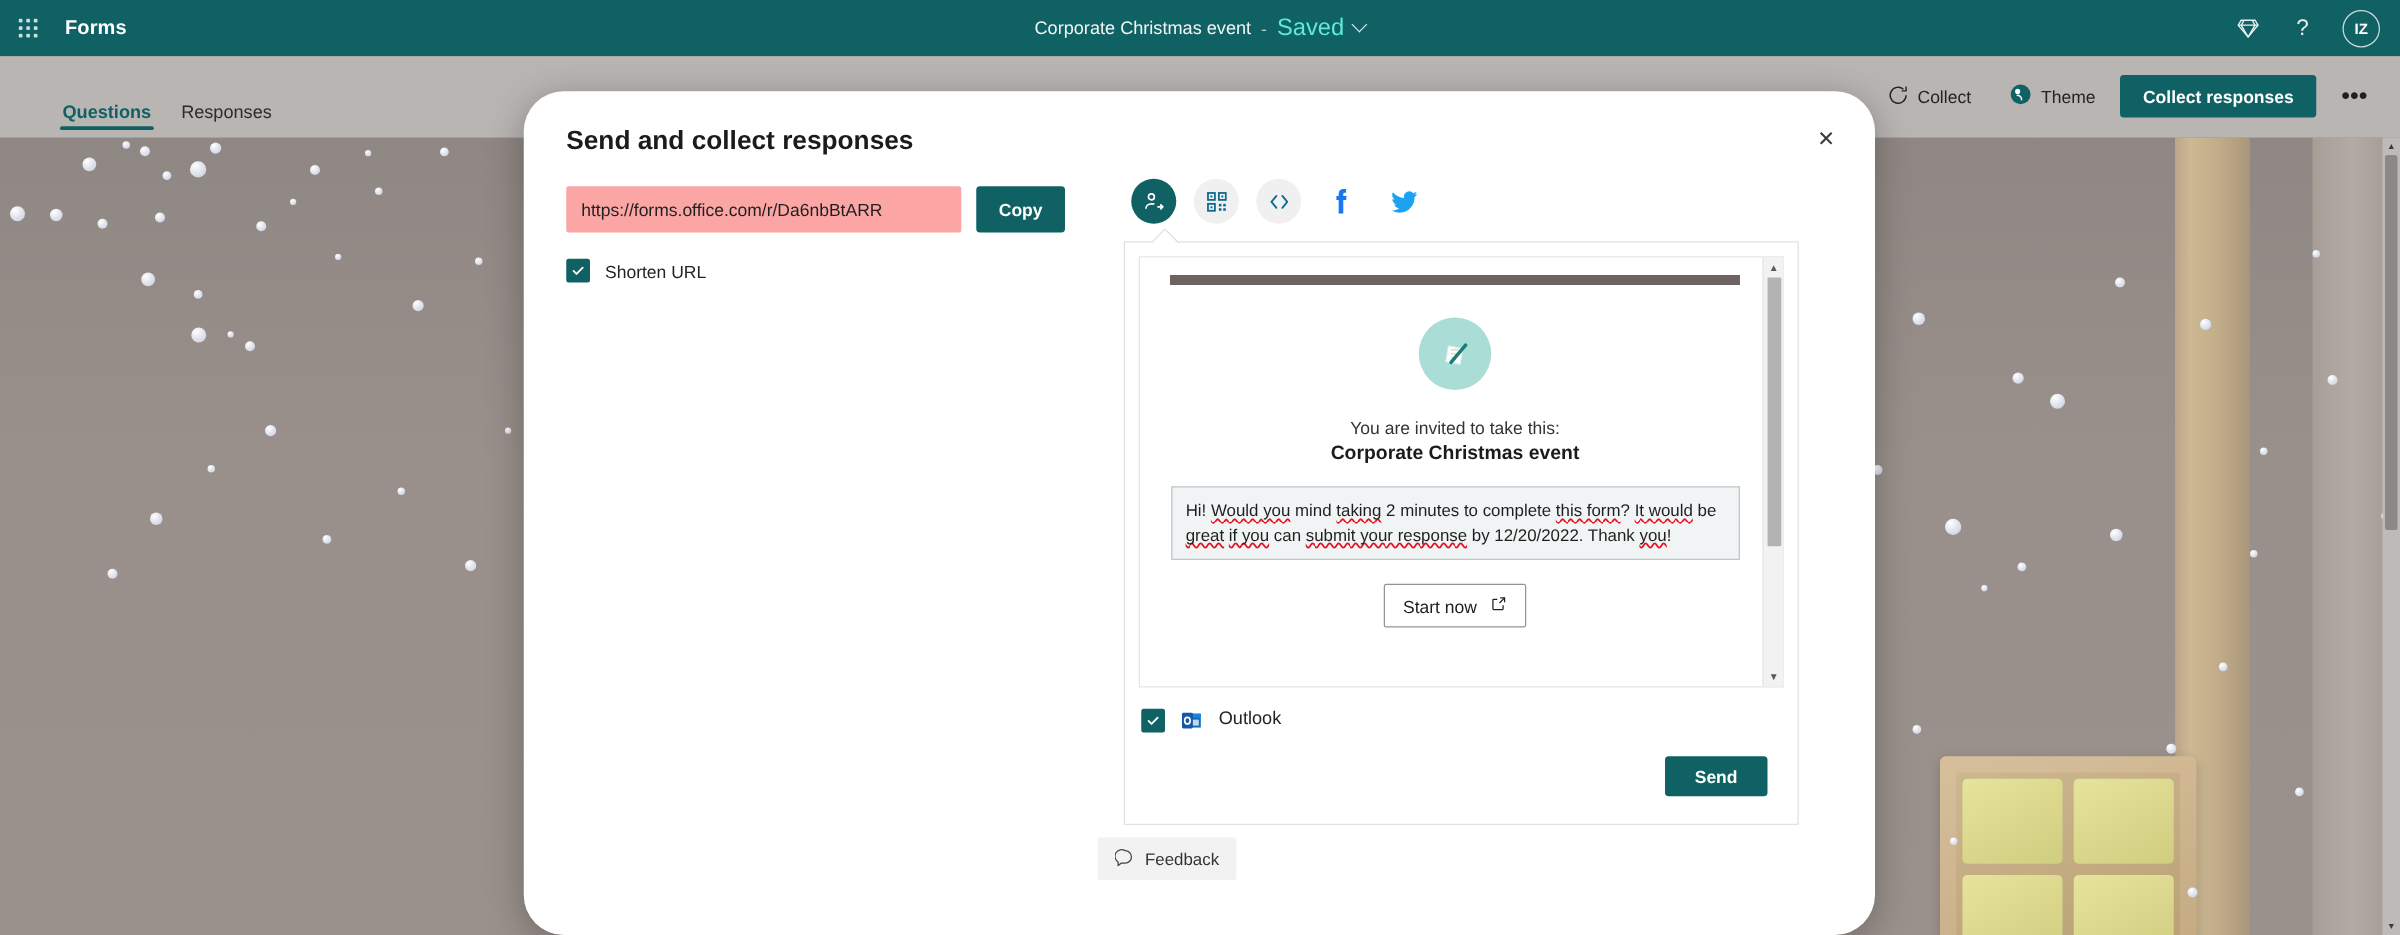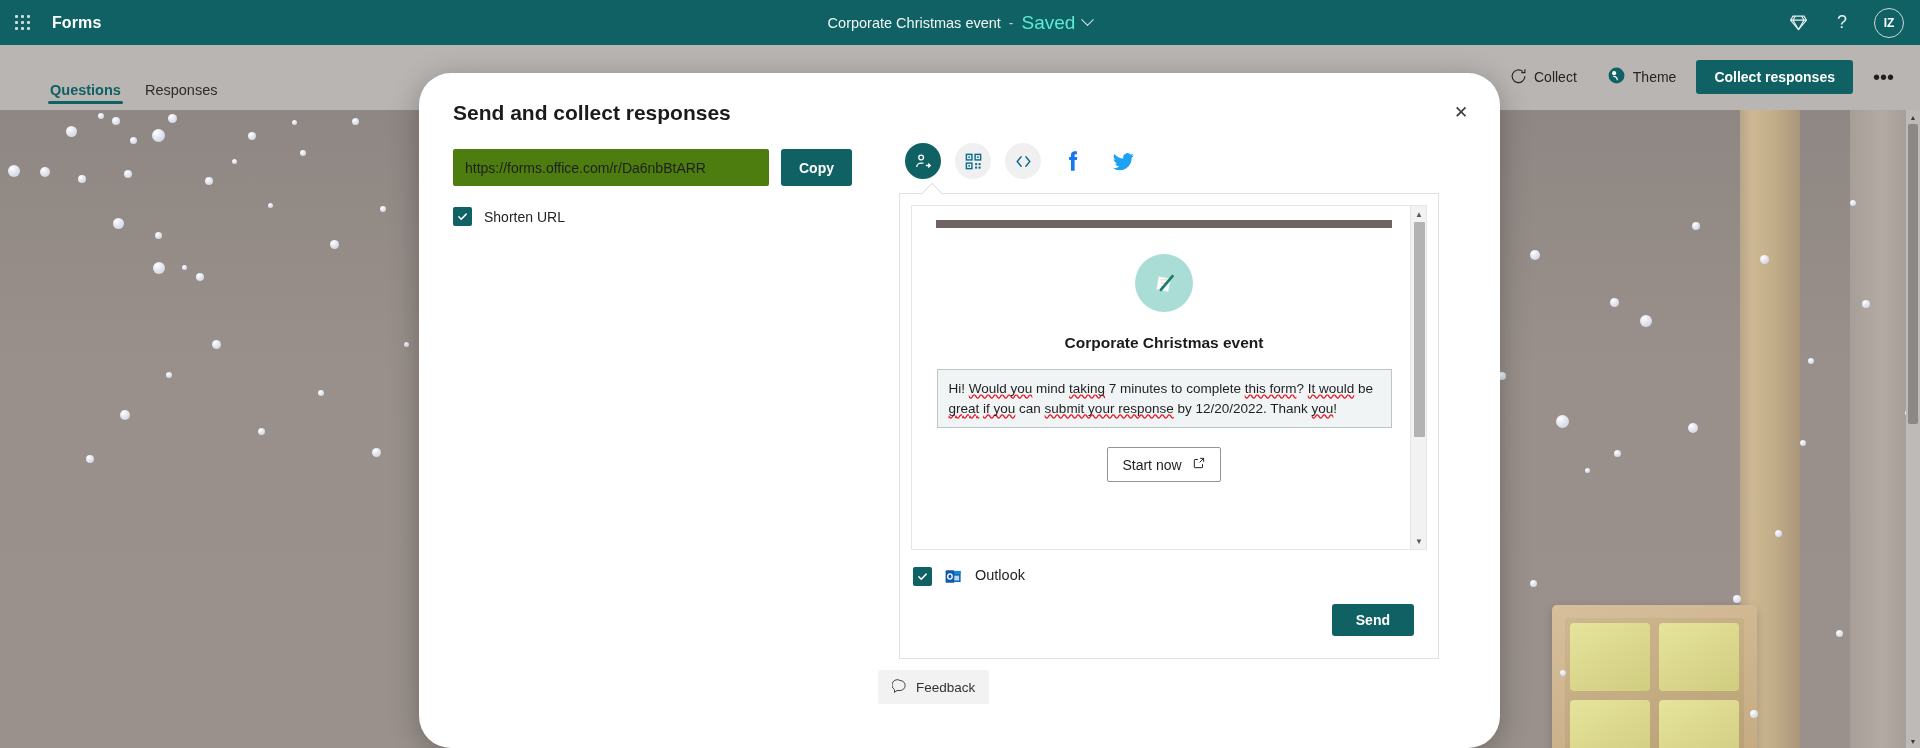--- a/index.html
+++ b/index.html
@@ -139,21 +139,21 @@
     color: #3b3b3b; font-size: 17px; border-radius: 3px; font-family: inherit;
   }
 
   .dialog-body { display: flex; padding: 18px 34px 0 34px; }
 
   
   .left-col { width: 440px; padding-top: 6px; }
   .perm-label { font-size: 14px; color: #2a2a2a; margin-bottom: 12px; }
   .link-row { display: flex; align-items: center; gap: 12px; }
   .link-input {
-    width: 316px; height: 37px; background: #4d7c0f; border: none;
+    width: 316px; height: 37px; background: #fca5a5; border: none;
     padding: 0 12px; font-size: 14px; color: #1f1f1f;
     font-family: inherit; border-radius: 2px;
   }
   .copy-btn {
     background: #0f6163; color: #fff; border: none; border-radius: 3px;
     padding: 0 18px; height: 37px; font-size: 14px; font-weight: 600;
     cursor: pointer; font-family: inherit;
   }
   .check-row { display: flex; align-items: center; gap: 12px; margin-top: 21px; }
   .cbox {
@@ -462,24 +462,25 @@
             <div class="preview-inner">
               <div class="pv-topbar"></div>
               <div class="pv-emblem">
                 <svg width="34" height="34" viewBox="0 0 32 32">
                   <path d="M9 22l2-12 11 2-2 12z" fill="#ffffff" opacity=".95"></path>
                   <path d="M9 22l2-12 11 2-2 12z" fill="none" stroke="#d8eeea" stroke-width=".8"></path>
                   <path d="M13 13h6M13 16h6M13 19h4" stroke="#e4b98f" stroke-width="1" opacity=".55"></path>
                   <path d="M13 22.5L24 9.5" stroke="#1b7c74" stroke-width="2.6" stroke-linecap="round"></path>
                 </svg>
               </div>
+              <div class="pv-invite">You are invited to take this:</div>
               <div class="pv-formtitle">Corporate Christmas event</div>
 
               <div class="pv-message">
-                <span>Hi! </span><span class="sq">Would you</span><span> mind </span><span class="sq">taking</span><span> 7 minutes to complete </span><span class="sq">this form</span><span>?</span>
+                <span>Hi! </span><span class="sq">Would you</span><span> mind </span><span class="sq">taking</span><span> 2 minutes to complete </span><span class="sq">this form</span><span>?</span>
                 <span class="sq">It would</span><span> be </span><span class="sq">great</span><span> </span><span class="sq">if you</span><span> can </span><span class="sq">submit your response</span><span> by</span>
                 <span>12/20/2022. Thank </span><span class="sq">you</span><span>!</span>
               </div>
 
               <div class="pv-start-wrap">
                 <button class="pv-start">
                   <span>Start now</span>
                   <span>
                     <svg width="14" height="14" viewBox="0 0 24 24" fill="none" stroke="#1f1f1f" stroke-width="1.7">
                       <path d="M14 4h6v6"></path>

